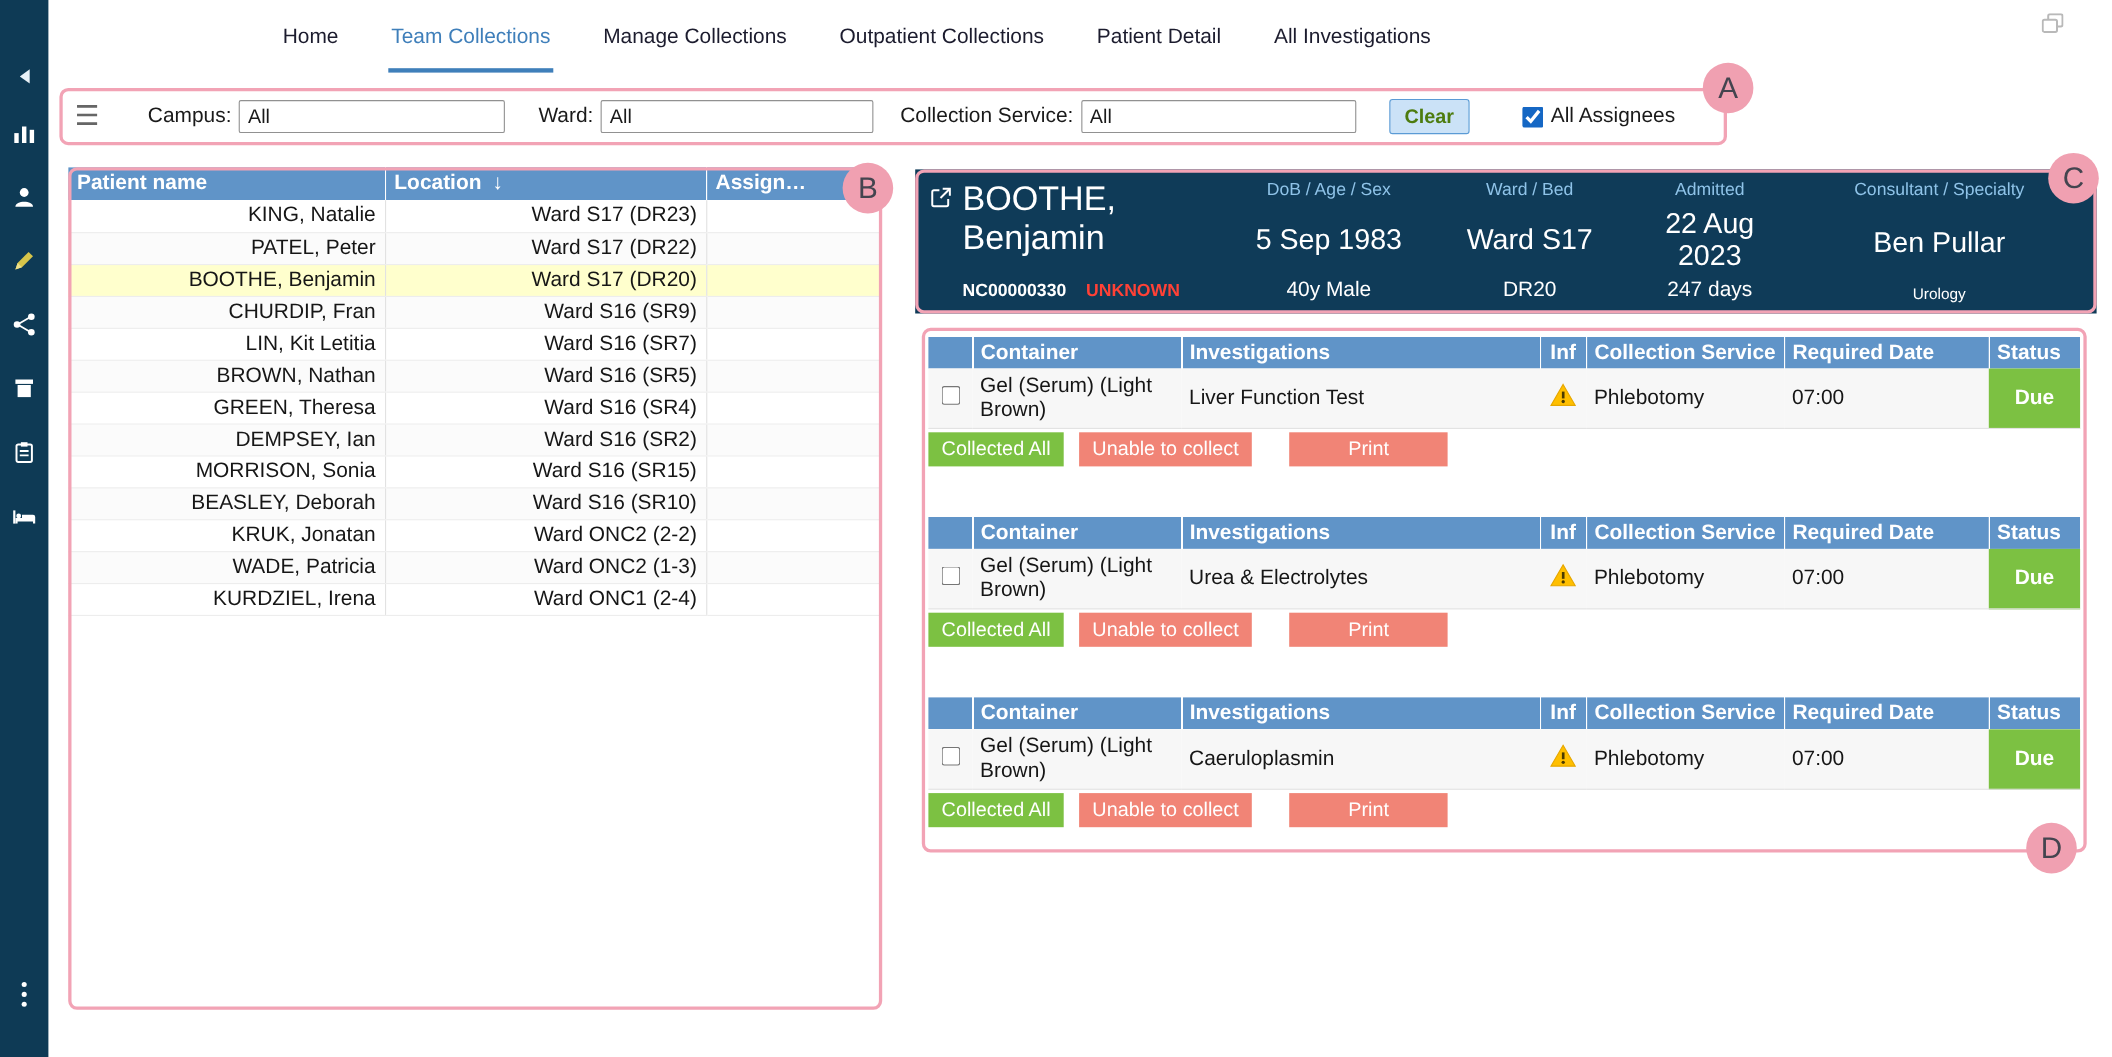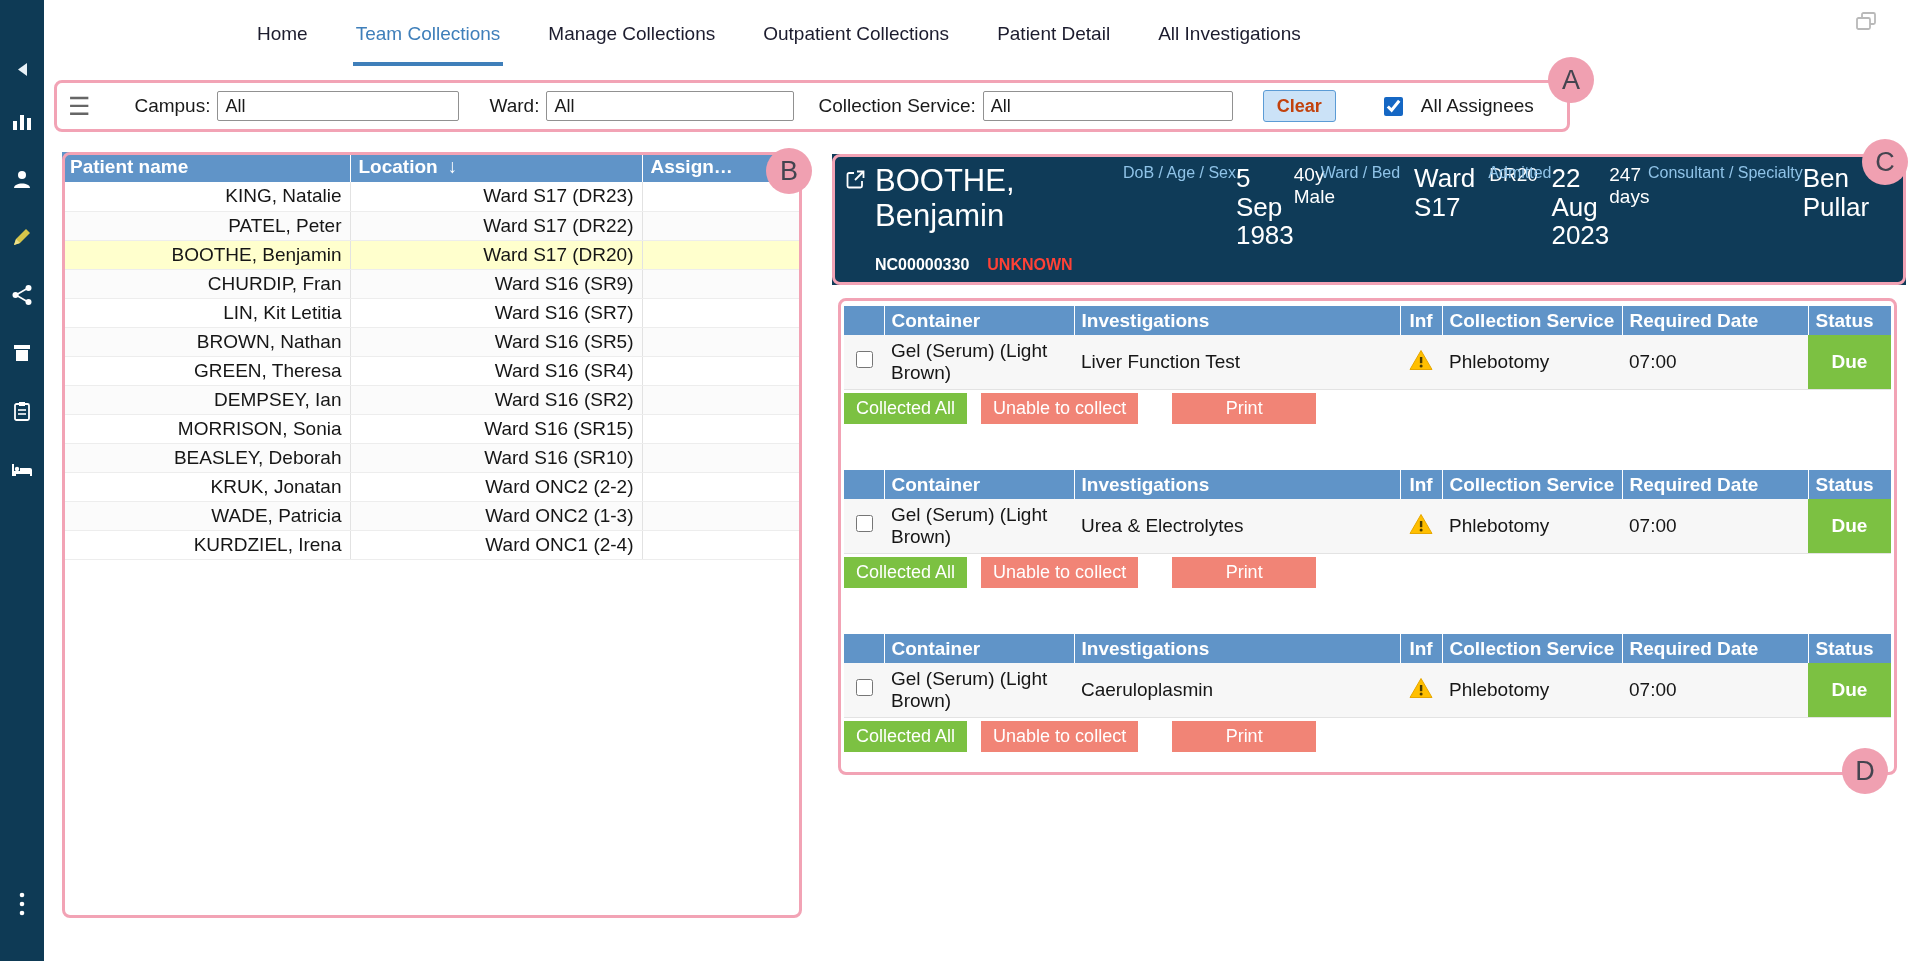--- a/index.html
+++ b/index.html
@@ -65,26 +65,26 @@
     height:30px; border:1px solid #919191; border-radius:2px; font-size:18px;
     padding:0 7px; font-family:"Liberation Sans", sans-serif; color:#1a1a1a; background:#fff;
   }
   .in-campus { width:242px; }
   .in-ward { width:248px; margin-right:0; }
   .lbl-ward { margin-left:30px; }
   .lbl-cs { margin-left:24px; }
   .in-cs { width:250px; }
   .btn-clear {
     margin-left:30px; height:32px; padding:0 13px; background:#CBE2F7;
-    border:1px solid #5B9BD5; border-radius:3px; color:#c2410c; font-size:18px; font-weight:bold;
+    border:1px solid #5B9BD5; border-radius:3px; color:#4d7c0f; font-size:18px; font-weight:bold;
     cursor:pointer; font-family:"Liberation Sans", sans-serif;
   }
   .assignees { display:flex; align-items:center; margin-left:48px; }
   .assignees input[type=checkbox] { width:19px; height:19px; accent-color:#1567C4; cursor:pointer; }
-  .assignees label { margin-left:18px; margin-right:0; }
+  .assignees label { margin-left:7px; margin-right:0; }
 
   
   .patient-list {
     position:absolute; left:62px; top:152px; width:740px; height:766px;
     background:#fff; overflow:hidden; z-index:2;
   }
   .plist-table { width:100%; border-collapse:collapse; table-layout:fixed; }
   .plist-table th {
     background:#6094C8; color:#fff; font-size:19px; font-weight:bold; text-align:left;
     padding:3px 8px; height:30px; border-left:1px solid rgba(255,255,255,.55); cursor:pointer;
@@ -106,21 +106,21 @@
     position:absolute; left:832px; top:154px; width:1074px; height:131px;
     background:#0F3B58; color:#fff; display:flex; padding:10px 14px 9px 14px; z-index:2;
   }
   .ext-link { margin:6px 10px 0 0; cursor:pointer; flex:0 0 auto; }
   .name-block { width:218px; flex:0 0 auto; display:flex; flex-direction:column; }
   .pb-name { font-size:31px; line-height:1.12; }
   .pb-ids { margin-top:auto; display:flex; align-items:baseline; padding-bottom:2px; }
   .pb-id { font-size:16px; font-weight:bold; }
   .pb-alert { font-size:16px; font-weight:bold; color:#FF4136; margin-left:18px; }
   .pb-stats { flex:1; display:flex; justify-content:space-between; padding:0 14px 0 30px; }
-  .pb-stat { display:flex; flex-direction:row; justify-content:space-between; }
+  .pb-stat { display:flex; flex-direction:column; justify-content:space-between; text-align:center; }
   .pb-stat .lab { font-size:16px; color:#8FC3E8; white-space:nowrap; }
   .pb-stat .val { font-size:26px; line-height:1.1; }
   .pb-stat .sub { font-size:19px; padding-bottom:1px; }
   .st-dob { width:170px; }
   .st-ward { width:140px;gap:14px; }
   .st-adm { width:132px; }
   .st-cons { width:230px; }
   .st-cons .sub { font-size:14px; }
 
   

